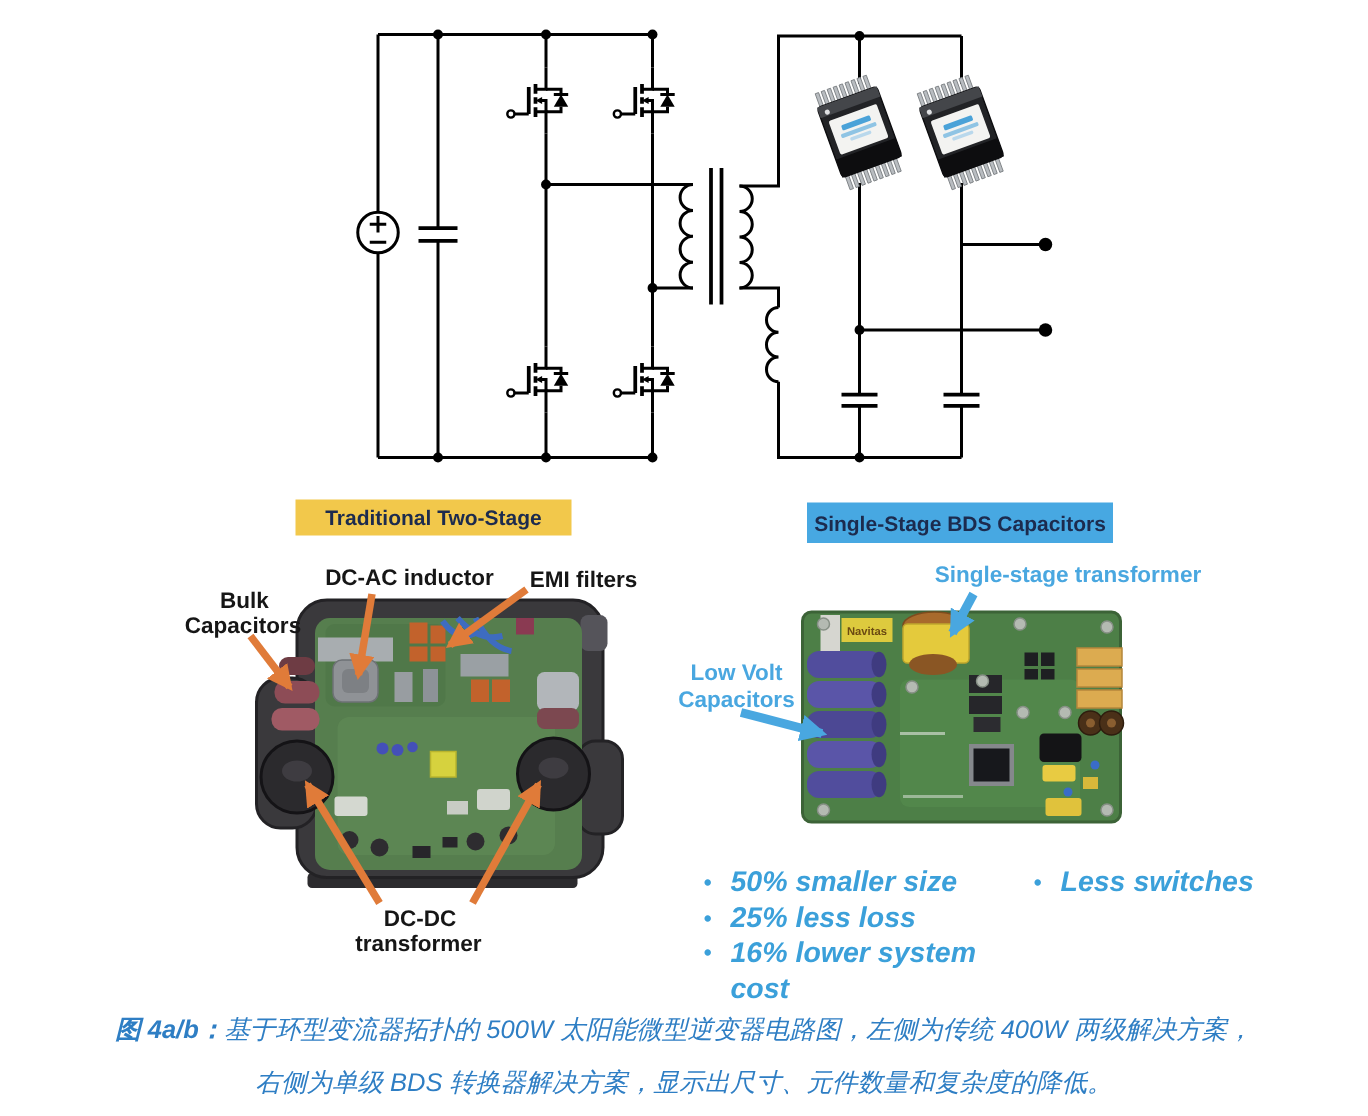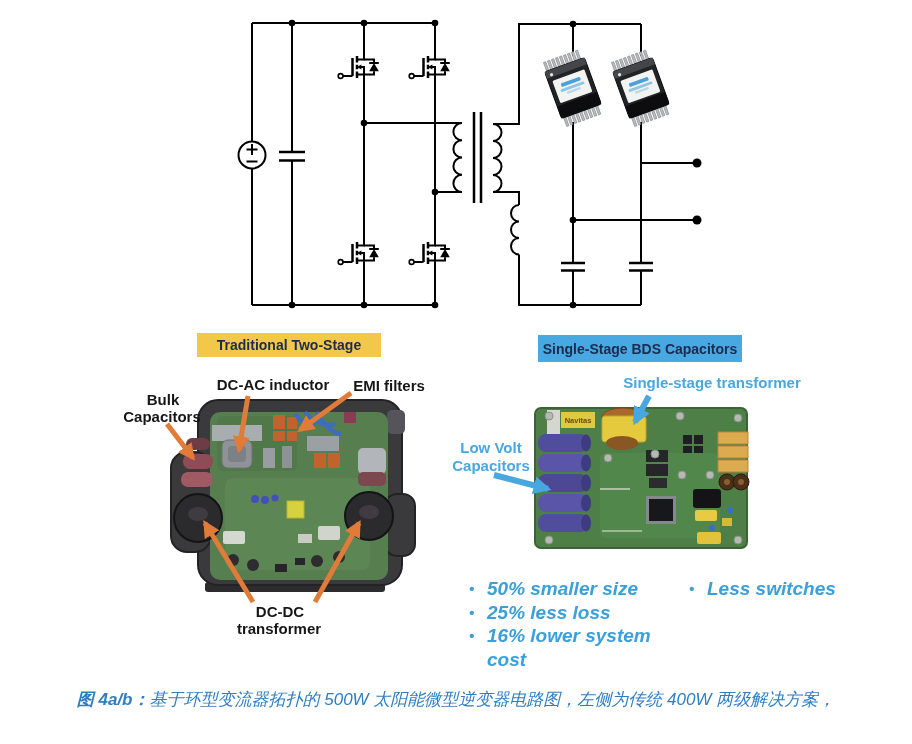--- a/index.html
+++ b/index.html
@@ -28,21 +28,21 @@
   
   .benefits{left:467px;top:577px;width:430px;display:flex;}
   .benefits ul{list-style:none;margin:0;padding:0;}
   .benefits .col1{width:220px;}
   .benefits li{position:relative;padding-left:20px;line-height:23.5px;
                font-size:19px;font-weight:bold;font-style:italic;color:var(--bullet_blue);}
   .benefits li::before{content:"\2022";position:absolute;left:2px;font-size:15px;}
 
   
   .caption{left:0;top:669px;width:912px;text-align:center;color:var(--caption_blue);
-           font-style:italic;font-size:17px;line-height:35px;margin-top:13px;}
+           font-style:italic;font-size:17px;line-height:35px;}
   .caption .prefix{font-weight:bold;}
 </style>
 </head>
 <body>
 
 <div class="stage">
 
   <svg class="abs" style="left:0;top:0" width="912" height="330" viewBox="0 0 912 330">
     <defs>
       <g id="mosfet">
@@ -318,15 +318,16 @@
       <li>25% less loss</li>
       <li>16% lower system cost</li>
     </ul>
     <ul class="col2">
       <li>Less switches</li>
     </ul>
   </div>
 
   <div class="abs caption">
     <div><span class="prefix">图 4a/b：</span><span>基于环型变流器拓扑的 500W 太阳能微型逆变器电路图，左侧为传统 400W 两级解决方案，</span></div>
+    <div><span>右侧为单级 BDS 转换器解决方案，显示出尺寸、元件数量和复杂度的降低。</span></div>
   </div>
 
 </div>
 
 </body></html>

